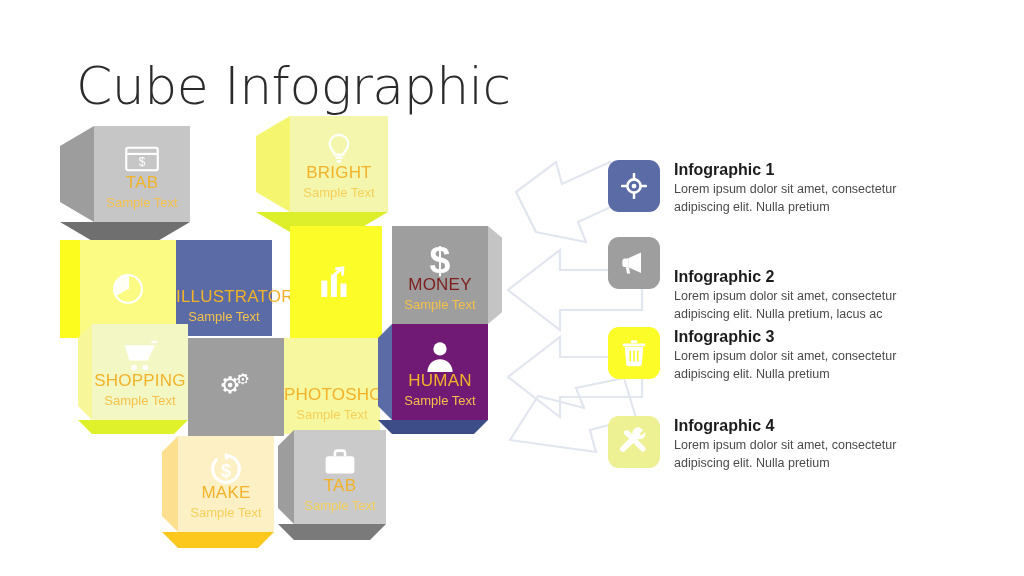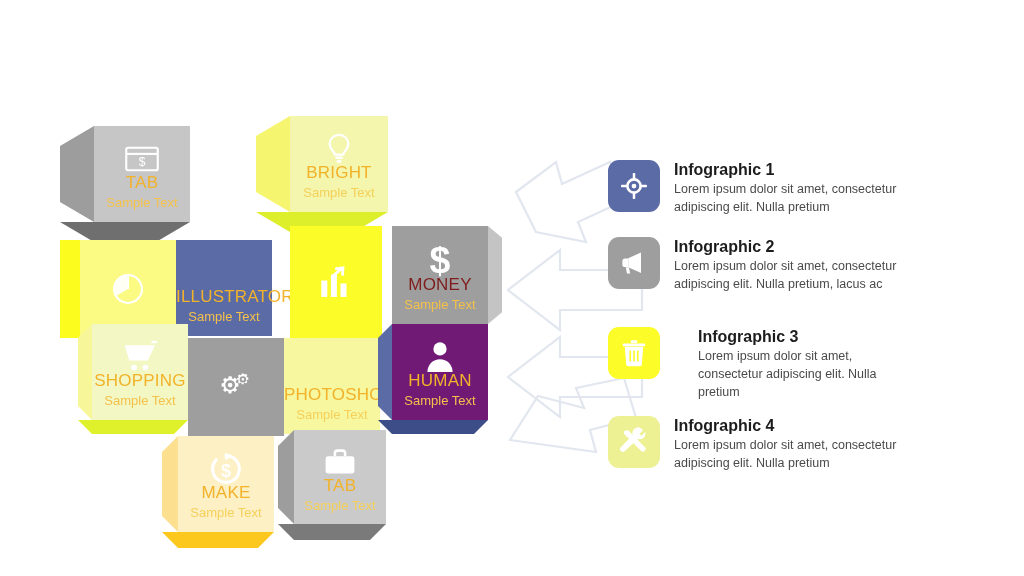--- a/index.html
+++ b/index.html
@@ -107,20 +107,21 @@
   #page-number {
     position: absolute; right: 72px; top: 0;
     font-size: 12.5px; color: #b9bfcc;
   }
 </style>
 </head>
 <body>
 
 <div id="stage">
 
+  <div id="page-title">Cube Infographic</div>
 
   <div id="cube-grid">
       <div class="cube" style="left: 94px; top: 126px; width: 96px; height: 96px; z-index: 10;">
         <div class="side-left" style="left:-34px; top:0px; width:34px; height:96px;background:#9d9d9d;clip-path: polygon(0% 20.833333333333336%, 100% 0%, 100% 100%, 0% 79.16666666666666%);"></div>
         <div class="side-bottom" style="left:-34px; top:96px; width:130px; height:20px;background:#6f6f6f;clip-path: polygon(0% 0%, 100% 0%, 73.84615384615384% 100%, 26.153846153846157% 100%);"></div>
         <div class="face" style="background: rgb(198, 198, 198); overflow: visible;">
           <div class="cube-icon">
             <svg width="36" height="36" viewBox="0 0 24 24" fill="#ffffff">
               <rect x="1.5" y="4.5" width="21" height="15" rx="1.2" fill="none" stroke="#ffffff" stroke-width="1.4"></rect>
               <line x1="1.5" y1="8.6" x2="22.5" y2="8.6" stroke="#ffffff" stroke-width="1.4"></line>
@@ -298,26 +299,26 @@
         </div>
       </div>
       <div class="info-item" style="top: 89px; width: 300px;">
         <div class="info-icon" style="background:#9e9e9e;">
           <svg width="30" height="30" viewBox="0 0 24 24" fill="#ffffff">
             <path d="M17.6 3.6v16.4L7.4 15.4V8.2z"></path>
             <path d="M7.4 8.4H4.8a2.1 2.1 0 0 0-2.1 2.1v2.6a2.1 2.1 0 0 0 2.1 2.1h2.6z"></path>
             <path d="M5.4 15.3h2.5l1 5.1H6.4z"></path>
           </svg>
         </div>
-        <div class="info-text" style="width:230px;">
+        <div class="info-text" style="width:230px;margin-top:30px;">
           <div class="info-title">Infographic 2</div>
           <div class="info-body">Lorem ipsum dolor sit amet, consectetur adipiscing elit. Nulla pretium, lacus ac</div>
         </div>
       </div>
-      <div class="info-item" style="top: 179px; width: 300px; gap: 24px;">
+      <div class="info-item" style="top: 179px; width: 300px;">
         <div class="info-icon" style="background:#fcfc28;">
           <svg width="30" height="30" viewBox="0 0 24 24" fill="#ffffff">
             <path d="M4.6 6.9h14.8l-1.2 14.2a1.5 1.5 0 0 1-1.5 1.4H7.3a1.5 1.5 0 0 1-1.5-1.4z"></path>
             <rect x="2.9" y="4.4" width="18.2" height="2.2" rx="1"></rect>
             <rect x="9.3" y="1.8" width="5.4" height="2.2" rx="1"></rect>
             <g fill="none" stroke="#fcfc28" stroke-width="1.3">
               <line x1="9" y1="10" x2="9" y2="18.8"></line>
               <line x1="12" y1="10" x2="12" y2="18.8"></line>
               <line x1="15" y1="10" x2="15" y2="18.8"></line>
             </g>

